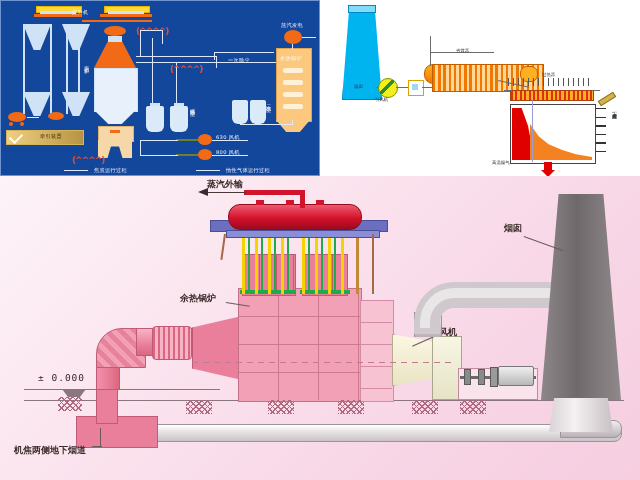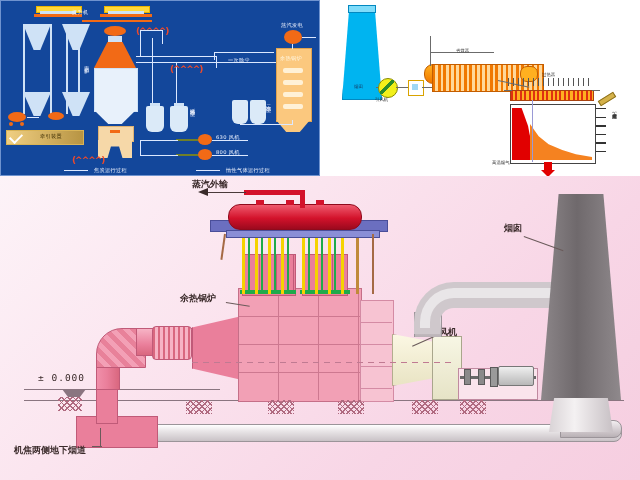--- a/index.html
+++ b/index.html
@@ -260,21 +260,21 @@
          background:linear-gradient(180deg,#ef5a6e,#d3122b 55%,#9c0a1e);border-radius:12px;border:1px solid #8f0a1c;"></div>
     <div style="position:absolute;left:256px;top:24px;width:8px;height:5px;background:#d3122b;"></div>
     <div style="position:absolute;left:286px;top:24px;width:8px;height:5px;background:#d3122b;"></div>
     <div style="position:absolute;left:316px;top:24px;width:8px;height:5px;background:#d3122b;"></div>
 
     <div style="position:absolute;left:300px;top:14px;width:5px;height:18px;background:#d3122b;"></div>
     <div style="position:absolute;left:244px;top:14px;width:58px;height:5px;background:#d3122b;"></div>
     <div style="position:absolute;left:206px;top:16px;width:40px;height:1.4px;background:#4a3a3a;
          background-image:repeating-linear-gradient(90deg,#4a3a3a 0 4px,transparent 4px 7px);"></div>
     <div style="position:absolute;left:198px;top:12px;width:10px;height:8px;background:#3a2a2a;clip-path:polygon(0 50%,100% 0,100% 100%);"></div>
-    <div class="cTxt" style="left:192px;top:2px;">蒸汽外输</div>
+    <div class="cTxt" style="left:207px;top:2px;">蒸汽外输</div>
 
     <div class="cTxt" style="left:180px;top:116px;">余热锅炉</div>
     <div style="position:absolute;left:226px;top:126px;width:24px;height:1px;background:#6a5a5a;transform:rotate(9deg);transform-origin:0 0;"></div>
 
     <div style="position:absolute;left:392px;top:158px;width:42px;height:50px;background:linear-gradient(180deg,#fbf7e3,#e9e4c4);border:1px solid #b3ad8e;
          clip-path:polygon(0 0,100% 16%,100% 84%,0 100%);"></div>
     <div class="creamBox" style="left:432px;top:160px;width:28px;height:62px;"></div>
 
     <div style="position:absolute;left:458px;top:192px;width:78px;height:30px;background:#fae4ec;border:1px solid #c08aa0;"></div>
     <div style="position:absolute;left:460px;top:200px;width:76px;height:3px;background:#6a6a6a;"></div>

